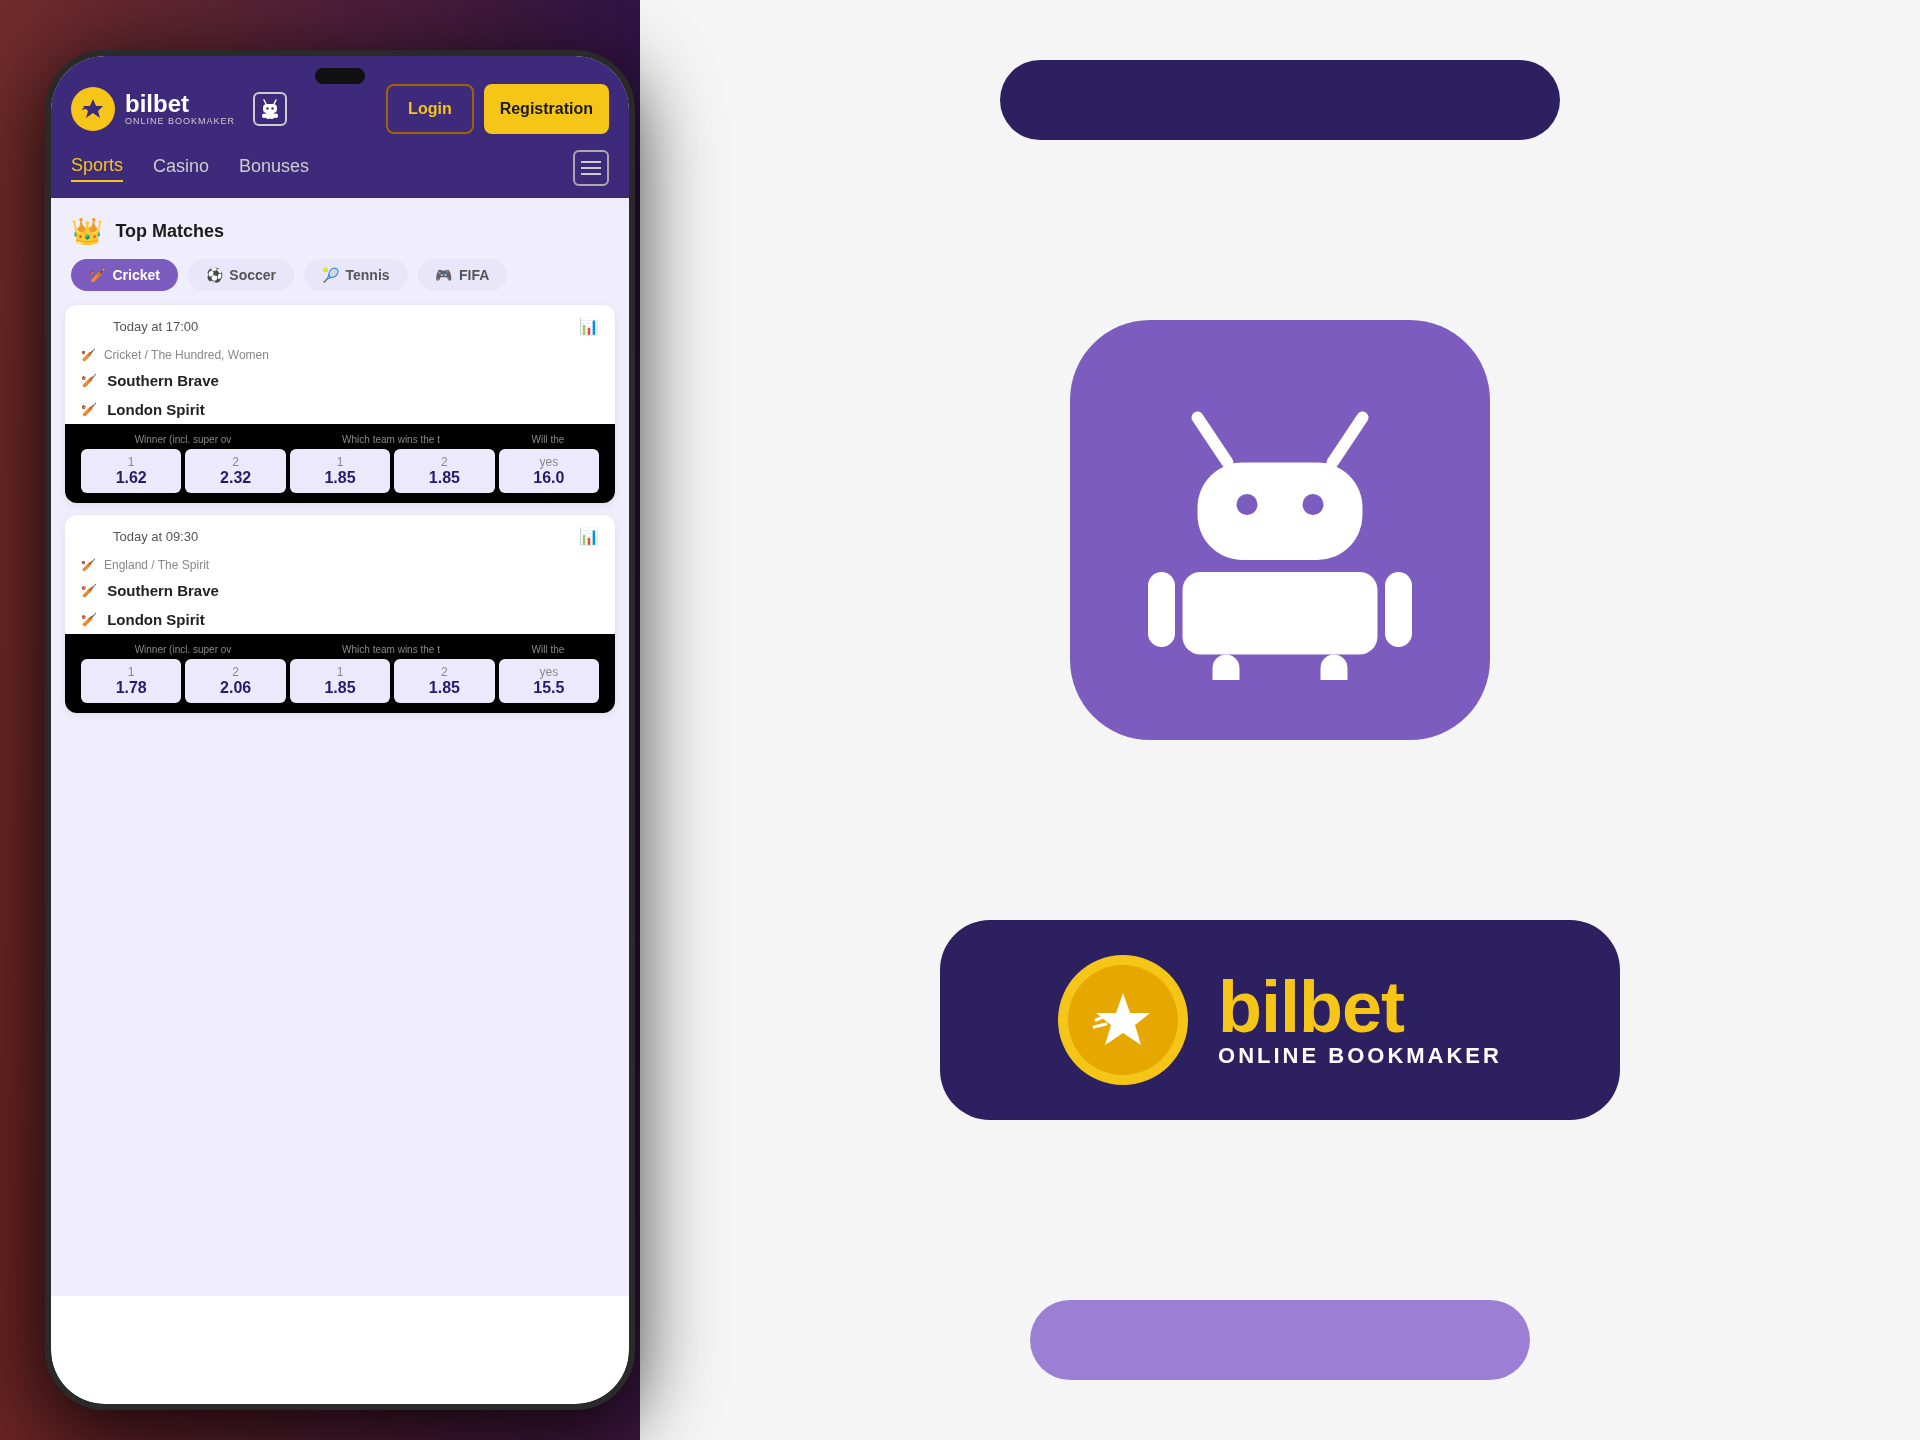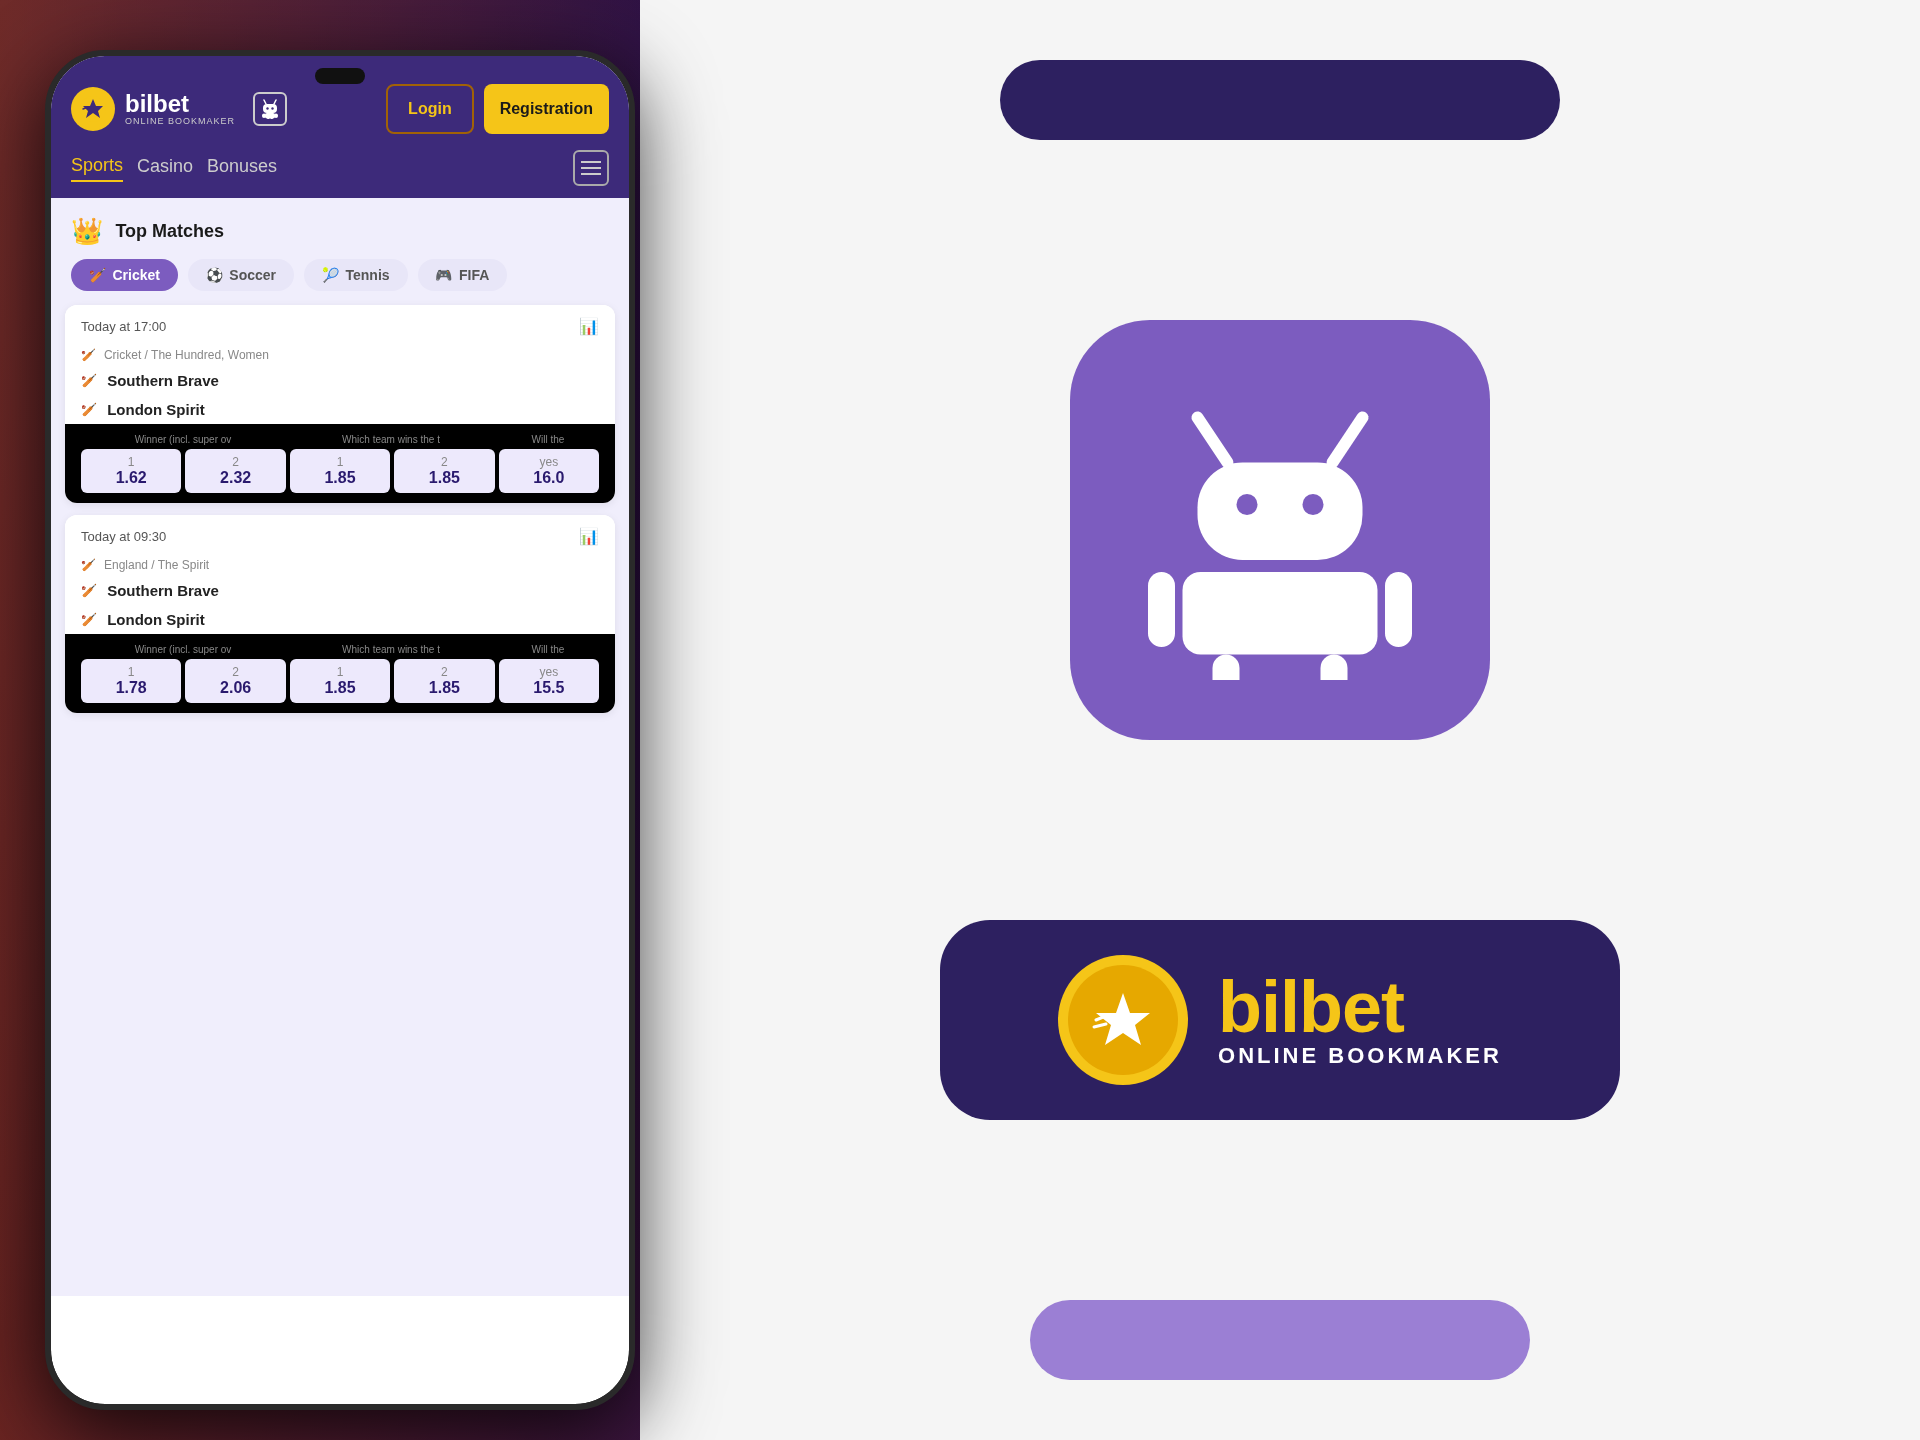--- a/index.html
+++ b/index.html
@@ -223,21 +223,21 @@
       font-weight: 700;
       cursor: pointer;
     }
 
     
     .nav-tabs {
       background: #3d2a7a;
       display: flex;
       align-items: center;
       padding: 0 20px 12px;
-      gap: 14px;
+      gap: 30px;
     }
     .nav-tab {
       color: #ccc;
       font-size: 18px;
       cursor: pointer;
       padding-bottom: 4px;
     }
     .nav-tab.active {
       color: #f5c518;
       border-bottom: 2px solid #f5c518;
@@ -316,20 +316,21 @@
       border-radius: 12px;
       overflow: hidden;
       box-shadow: 0 2px 8px rgba(0,0,0,0.08);
     }
     .match-header {
       display: flex;
       align-items: center;
       justify-content: space-between;
       padding: 12px 16px 8px;
       background: white;
+      margin-left: 32px;
     }
     .match-time {
       font-size: 13px;
       color: #555;
       font-weight: 500;
     }
     .match-chart-icon {
       color: #aaa;
       font-size: 16px;
     }

